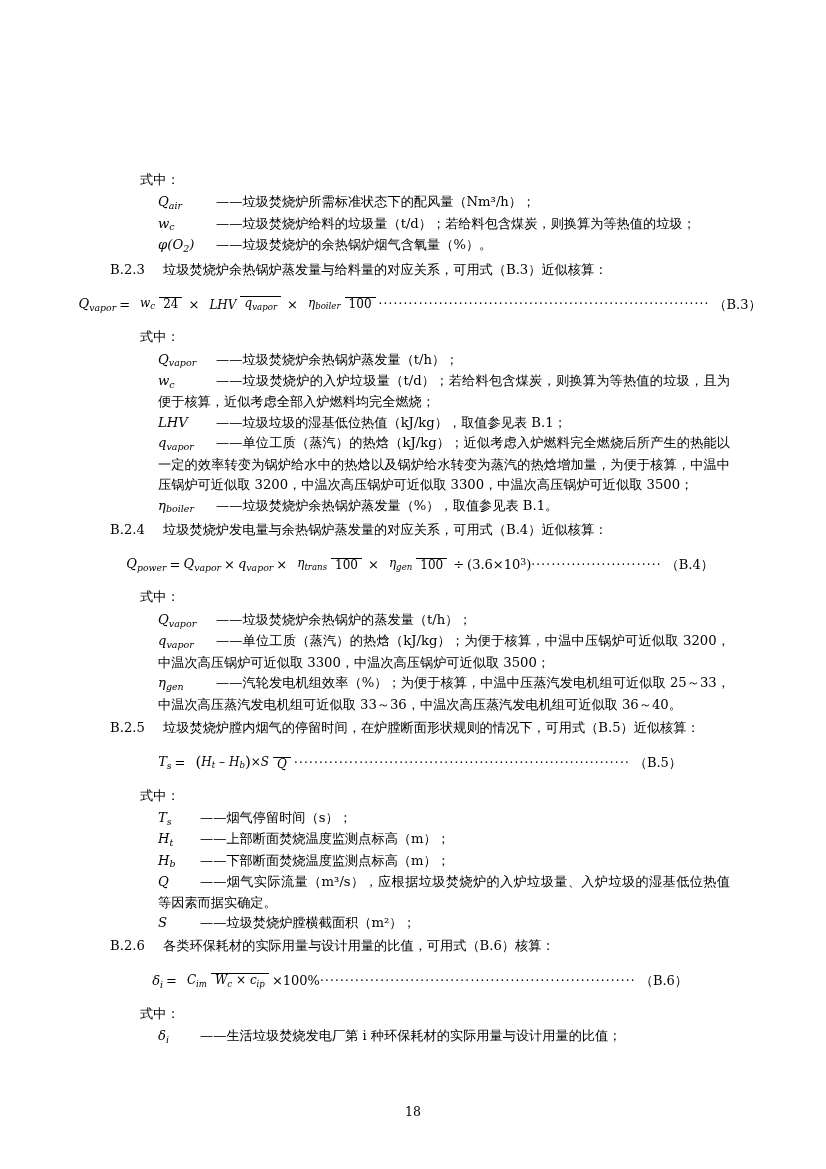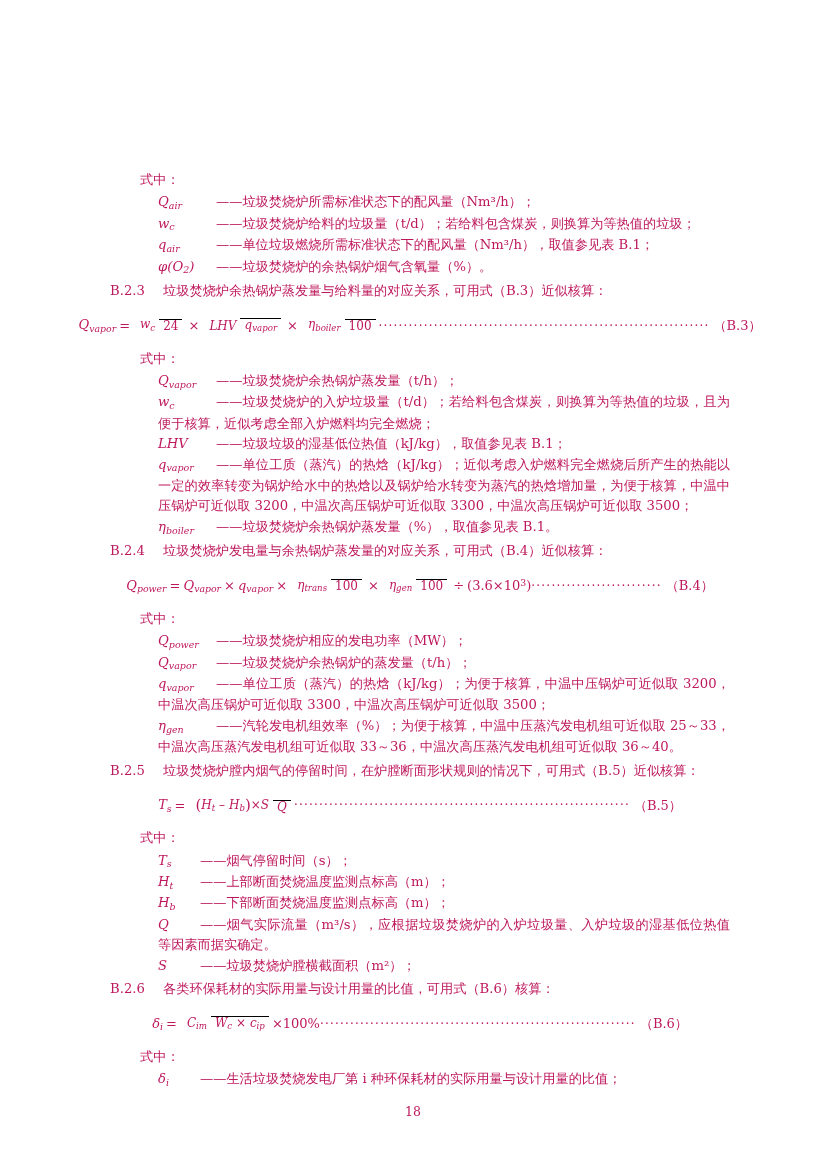--- a/index.html
+++ b/index.html
@@ -11,21 +11,21 @@
     width: 826px;
     height: 1169px;
     background: #ffffff;
     margin: 0 auto;
     position: relative;
     box-sizing: border-box;
     padding: 170px 96px 40px 110px;
     font-family: "DejaVu Serif", "Liberation Serif", serif;
     font-size: 13.2px;
     line-height: 1.55;
-    color: #be185d;
+    color: #000000;
   }
   .blk { margin: 0 0 2px 0; }
   .indent-1 { padding-left: 30px; }
   .sec-head { margin-top: 3px; }
   .sec-num { display: inline-block; }
   .sec-txt { }
   .defline {
     display: block;
     text-indent: 0;
     padding-left: 48px;
@@ -96,23 +96,20 @@
   <div class="blk">
     <span class="indent-1" style="display:inline-block">式中：</span>
   </div>
   <div class="defline">
     <span class="sym mi">Q<span class="sub">air</span></span><span>——垃圾焚烧炉所需标准状态下的配风量（Nm³/h）；</span>
   </div>
   <div class="defline">
     <span class="sym mi">w<span class="sub">c</span></span><span>——垃圾焚烧炉给料的垃圾量（t/d）；若给料包含煤炭，则换算为等热值的垃圾；</span>
   </div>
   <div class="defline">
-    <span class="sym mi">q<span class="sub">air</span></span><span>——单位垃圾燃烧所需标准状态下的配风量（Nm³/h），取值参见表 B.1；</span>
-  </div>
-  <div class="defline">
     <span class="sym mi">φ(O<span class="sub">2</span>)</span><span>——垃圾焚烧炉的余热锅炉烟气含氧量（%）。</span>
   </div>
 
   <div class="blk sec-head cont">
     <span class="sec-num">B.2.3</span>
     <span style="display:inline-block;width:14px"></span><span class="sec-txt">垃圾焚烧炉余热锅炉蒸发量与给料量的对应关系，可用式（B.3）近似核算：</span>
   </div>
 
   <div class="formula-row">
     <span class="fml">
@@ -182,23 +179,20 @@
         <span>(3.6×10<span class="sup">3</span>)</span>
     </span>
     <span class="dots">··························</span>
     <span class="eqno">（B.4）</span>
   </div>
 
   <div class="blk">
     <span class="indent-1" style="display:inline-block">式中：</span>
   </div>
   <div class="defline">
-    <span class="sym mi">Q<span class="sub">power</span></span><span>——垃圾焚烧炉相应的发电功率（MW）；</span>
-  </div>
-  <div class="defline">
     <span class="sym mi">Q<span class="sub">vapor</span></span><span>——垃圾焚烧炉余热锅炉的蒸发量（t/h）；</span>
   </div>
   <div class="defline">
     <span class="sym mi">q<span class="sub">vapor</span></span><span>——单位工质（蒸汽）的热焓（kJ/kg）；为便于核算，中温中压锅炉可近似取 3200，中温次高压锅炉可近似取 3300，中温次高压锅炉可近似取 3500；</span>
   </div>
   <div class="defline">
     <span class="sym mi">η<span class="sub">gen</span></span><span>——汽轮发电机组效率（%）；为便于核算，中温中压蒸汽发电机组可近似取 25～33，中温次高压蒸汽发电机组可近似取 33～36，中温次高压蒸汽发电机组可近似取 36～40。</span>
   </div>
 
   <div class="blk sec-head cont">

